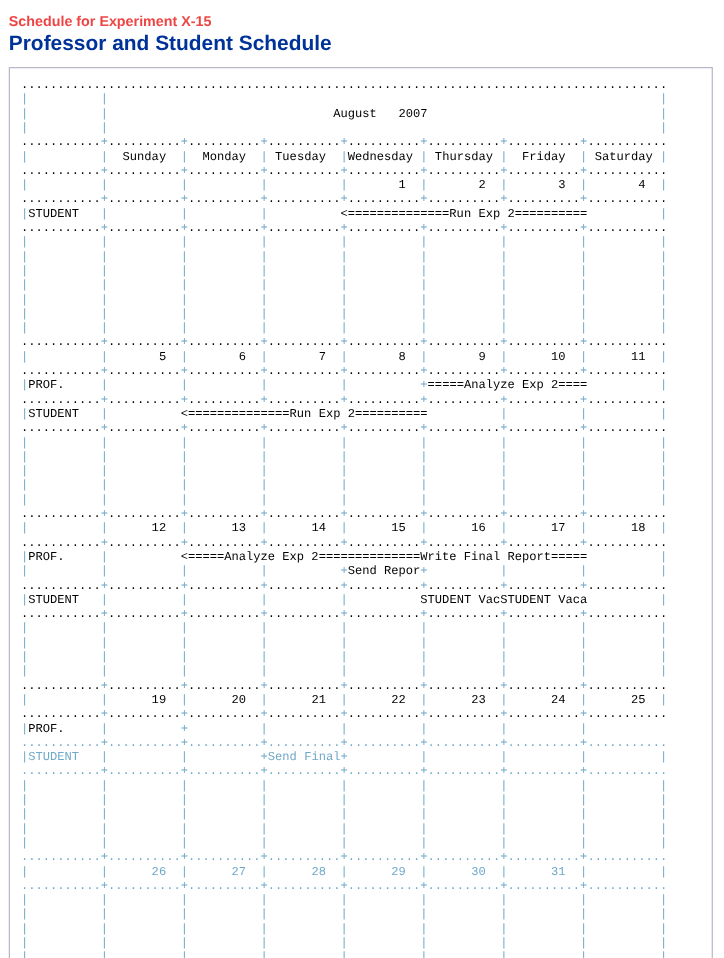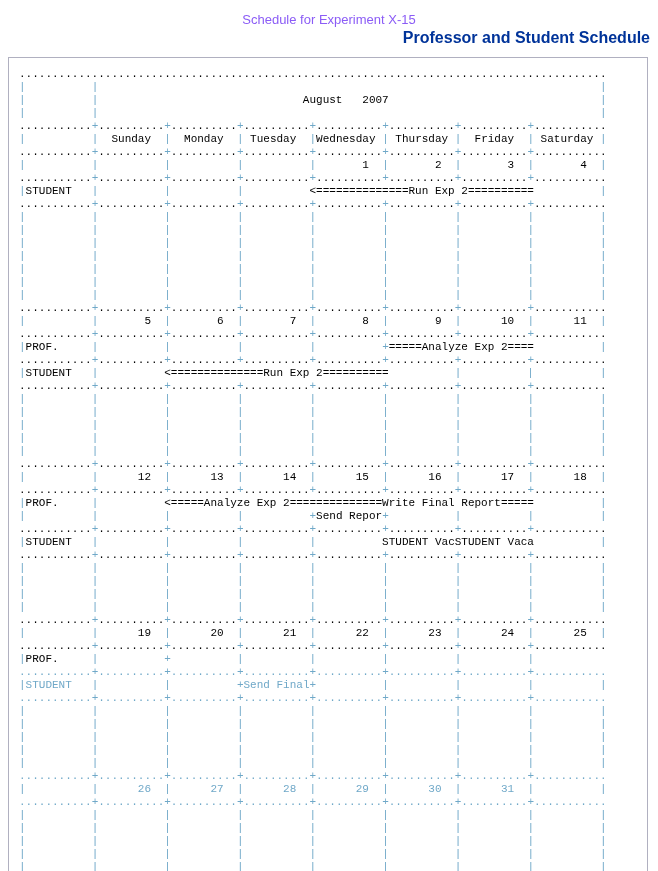--- a/index.html
+++ b/index.html
@@ -6,33 +6,32 @@
     margin: 0;
     padding: 8px;
     background: #fff;
     font-family: "Courier New", Courier, monospace;
     font-size: 11px;
     color: #000;
     width: 658px;
     box-sizing: border-box;
   }
   .title {
-    text-align: center;
-    color: #8b5cf6;
+    color: #ef4444;
     font-family: Arial, sans-serif;
-    font-weight: normal;
+    font-weight: bold;
     font-size: 13px;
     margin: 4px 0 2px;
   }
   .subtitle {
-    text-align: right;
+    text-align: left;
     color: #003399;
     font-family: Arial, sans-serif;
     font-weight: bold;
-    font-size: 16px;
+    font-size: 19px;
     margin: 0 0 10px;
   }
   .frame {
     border: 1px solid #b0b0c0;
     padding: 10px 10px;
     box-sizing: border-box;
     width: 640px;
   }
   pre.cal {
     margin: 0;

